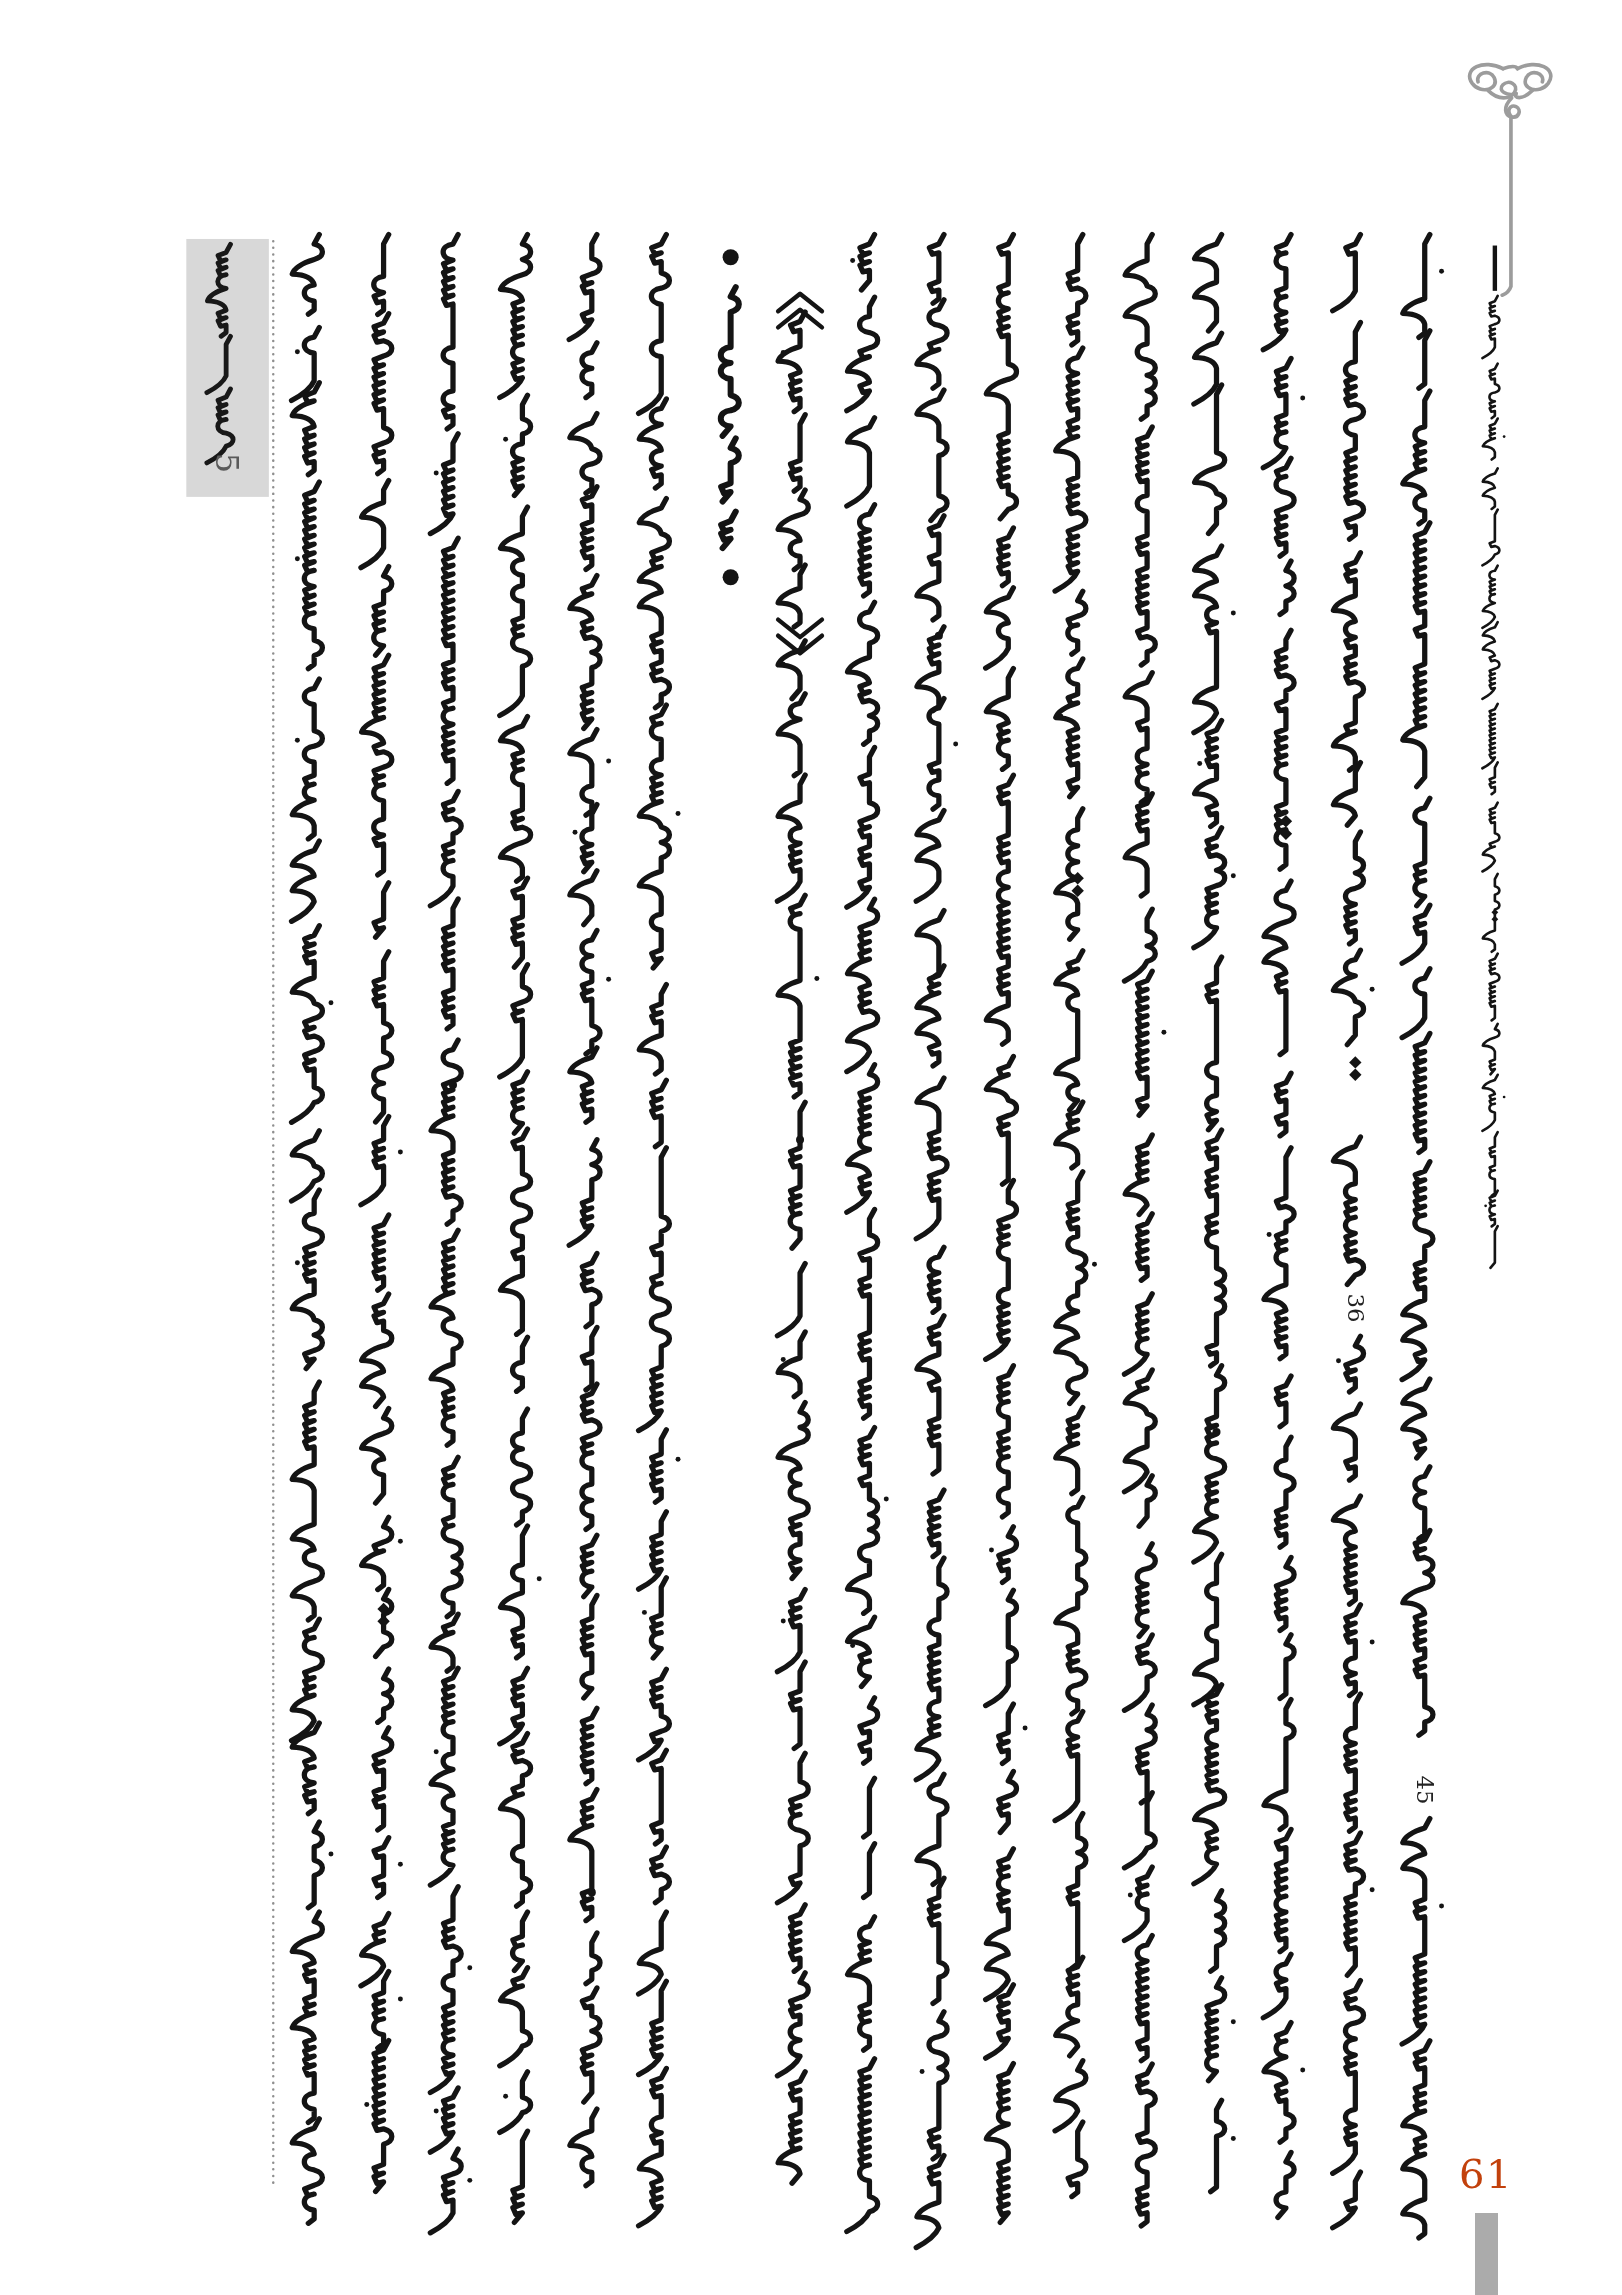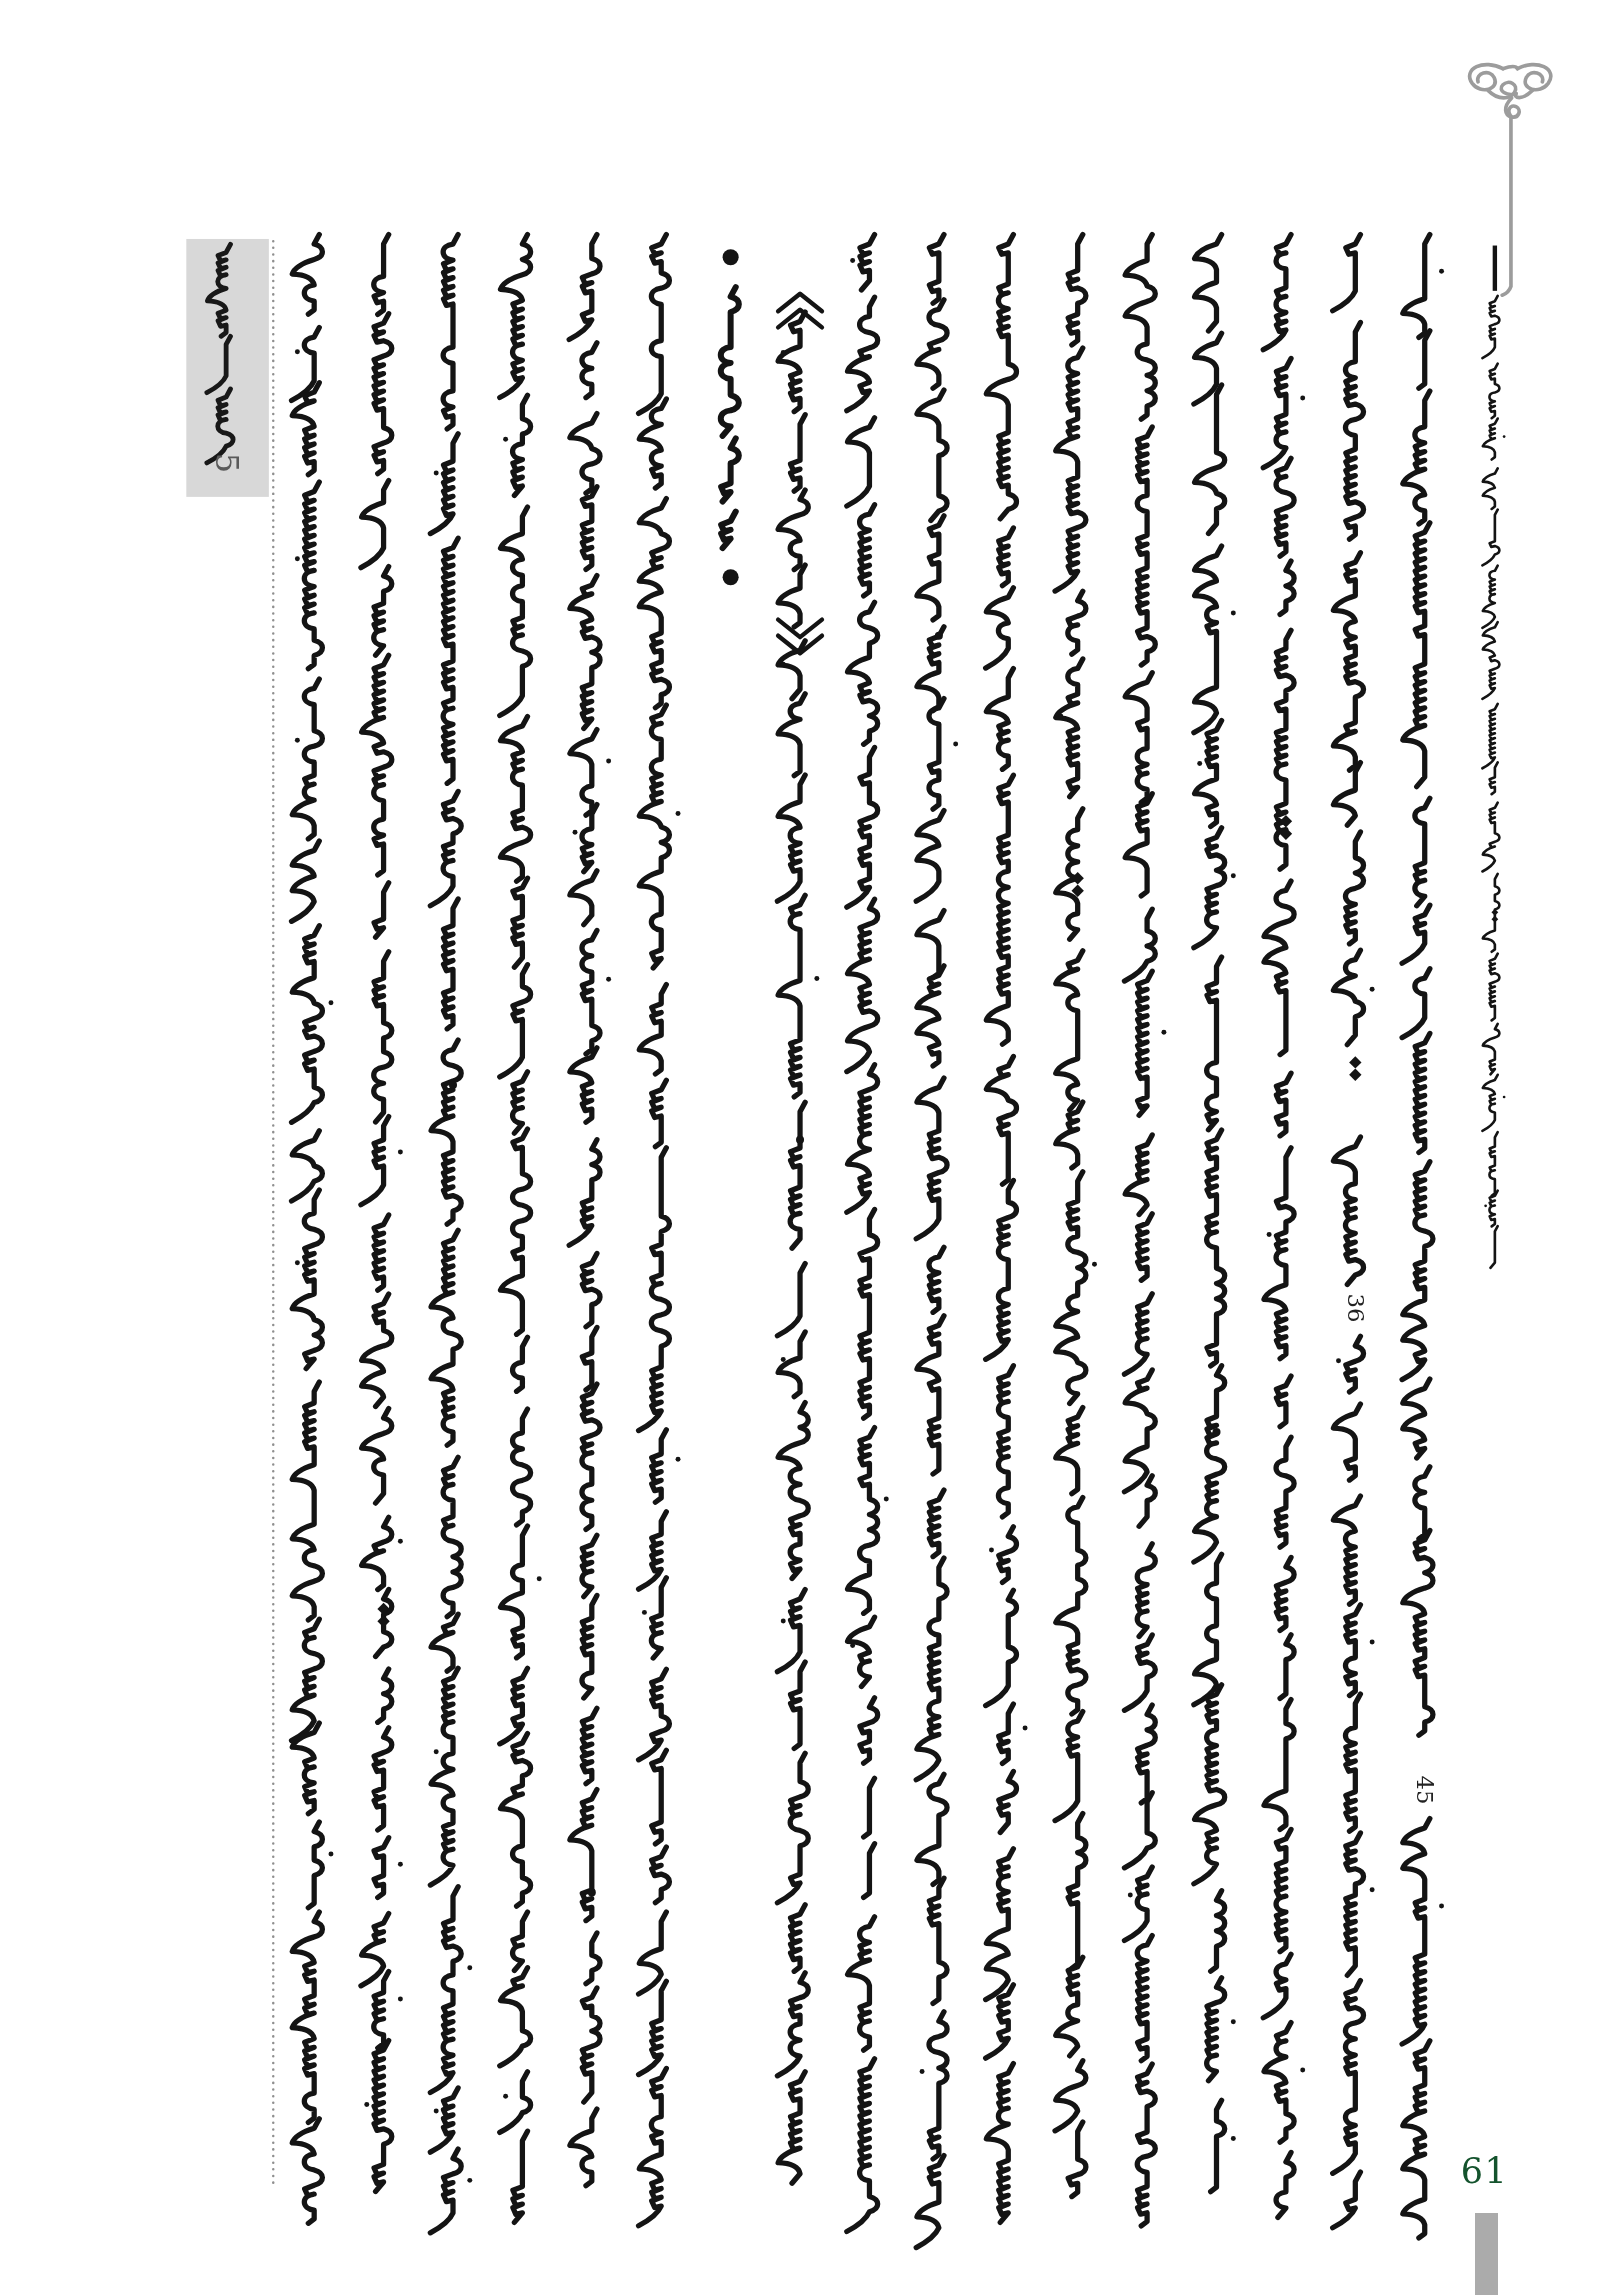--- a/index.html
+++ b/index.html
@@ -8,21 +8,21 @@
     width:1622px;height:2295px;
     background:#ffffff;
     overflow:hidden;
     font-family:"DejaVu Serif", serif;
   }
   .page-number{
     position:absolute;
     left:1459px;top:2151px;
     width:51px;text-align:center;
     font-family:"DejaVu Serif", serif;
-    font-size:35px;color:#14532d;
+    font-size:40px;color:#c2410c;
     letter-spacing:1.5px;
   }
   .corner-bar{
     position:absolute;
     left:1475px;top:2213px;width:23.4px;height:83px;
     background:#ababab;
   }
   .chapter-number{
     position:absolute;
     left:208px;top:444px;

